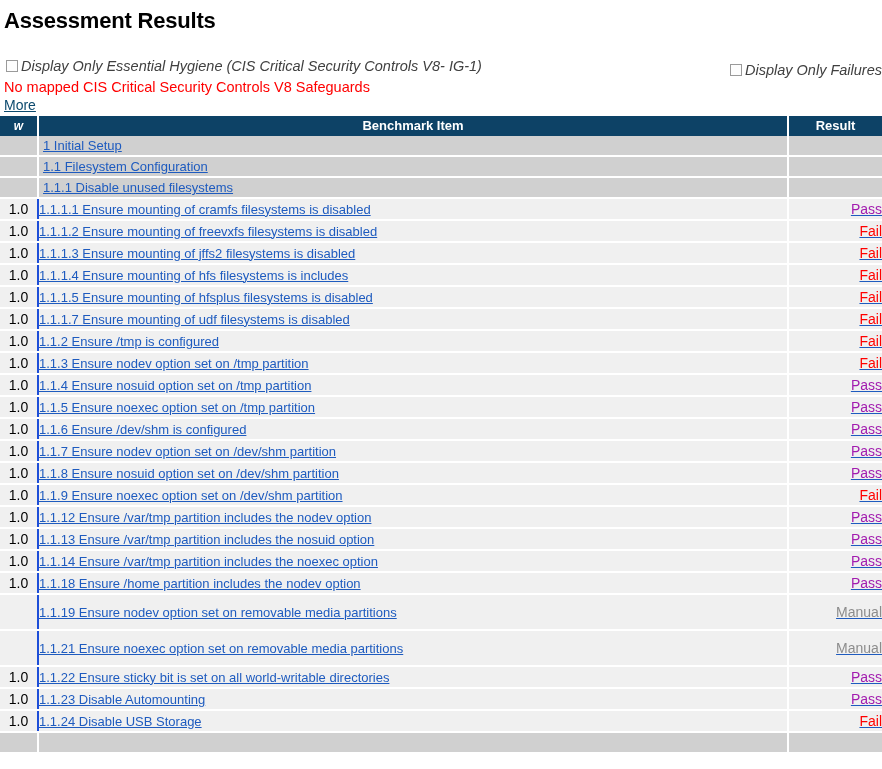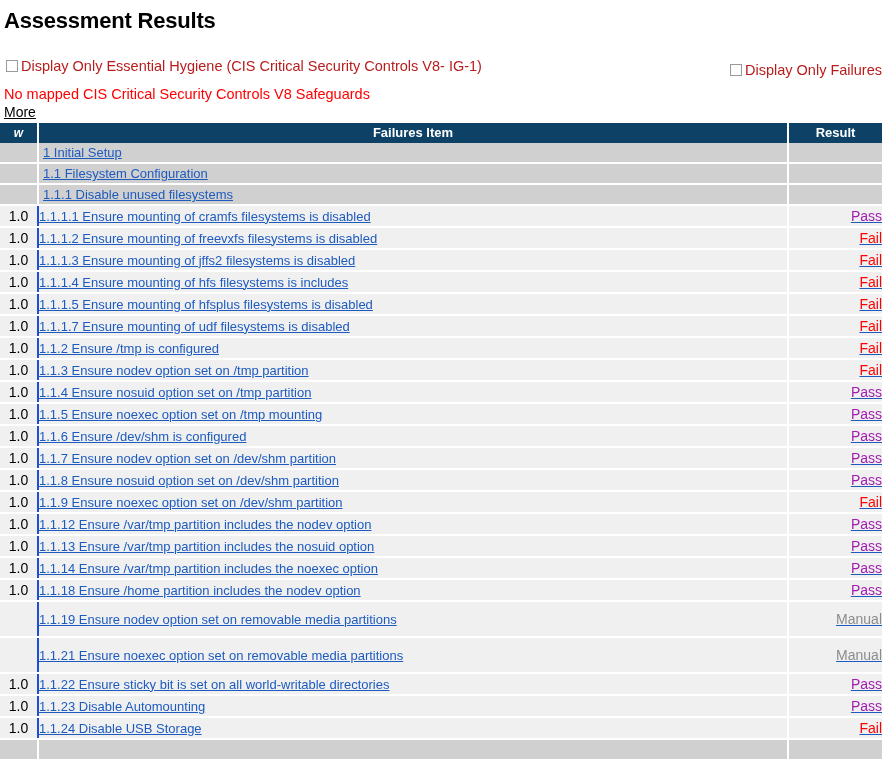--- a/index.html
+++ b/index.html
@@ -29,22 +29,23 @@
   .filters {
     position: relative;
     height: 20px;
     margin-top: 24px;
     padding-left: 6px;
   }
   .chk-wrap {
     display: inline-flex;
     align-items: center;
     font-size: 14.5px;
-    color: #b91c1c;
+    color: #404040;
     white-space: nowrap;
+    font-style: italic;
   }
   .chk-wrap.right {
     position: absolute;
     right: 0px;
     top: 4px;
     text-align: center;
   }
   .chk {
     width: 12px;
     height: 12px;
@@ -53,26 +54,26 @@
     display: inline-block;
     margin-right: 3px;
     box-sizing: border-box;
     flex: 0 0 auto;
   }
 
   .nomap {
     color: #ff0000;
     font-size: 14.5px;
     padding-left: 4px;
-    margin-top: 8px;
+    margin-top: 1px;
     line-height: 17px;
   }
   .morelink {
     display: inline-block;
-    color: #000000;
+    color: #0c4a6e;
     font-size: 14px;
     text-decoration: underline;
     padding-left: 4px;
     margin-top: 1px;
     line-height: 16px;
     cursor: pointer;
   }
 
   table.results {
     width: 882px;
@@ -176,21 +177,21 @@
 
   <table class="results">
     <colgroup>
       <col class="col-w">
         <col class="col-bm">
         <col class="col-rs">
     </colgroup>
     <thead>
       <tr>
         <th class="th-w">w</th>
-        <th>Failures Item</th>
+        <th>Benchmark Item</th>
         <th class="th-res">Result</th>
       </tr>
     </thead>
     <tbody id="tbody">
         <tr class="section">
           <td class="cell-w"></td>
           <td class="sec-label"><a class="sec-lnk">1 Initial Setup</a></td>
           <td class="cell-res"></td>
         </tr>
         <tr class="section">
@@ -243,21 +244,21 @@
           <td class="cell-bm"><a class="lnk">1.1.3 Ensure nodev option set on /tmp partition</a></td>
           <td class="cell-res"><a class="res fail">Fail</a></td>
         </tr>
         <tr class="item">
           <td class="cell-w">1.0</td>
           <td class="cell-bm"><a class="lnk">1.1.4 Ensure nosuid option set on /tmp partition</a></td>
           <td class="cell-res"><a class="res pass">Pass</a></td>
         </tr>
         <tr class="item">
           <td class="cell-w">1.0</td>
-          <td class="cell-bm"><a class="lnk">1.1.5 Ensure noexec option set on /tmp mounting</a></td>
+          <td class="cell-bm"><a class="lnk">1.1.5 Ensure noexec option set on /tmp partition</a></td>
           <td class="cell-res"><a class="res pass">Pass</a></td>
         </tr>
         <tr class="item">
           <td class="cell-w">1.0</td>
           <td class="cell-bm"><a class="lnk">1.1.6 Ensure /dev/shm is configured</a></td>
           <td class="cell-res"><a class="res pass">Pass</a></td>
         </tr>
         <tr class="item">
           <td class="cell-w">1.0</td>
           <td class="cell-bm"><a class="lnk">1.1.7 Ensure nodev option set on /dev/shm partition</a></td>

